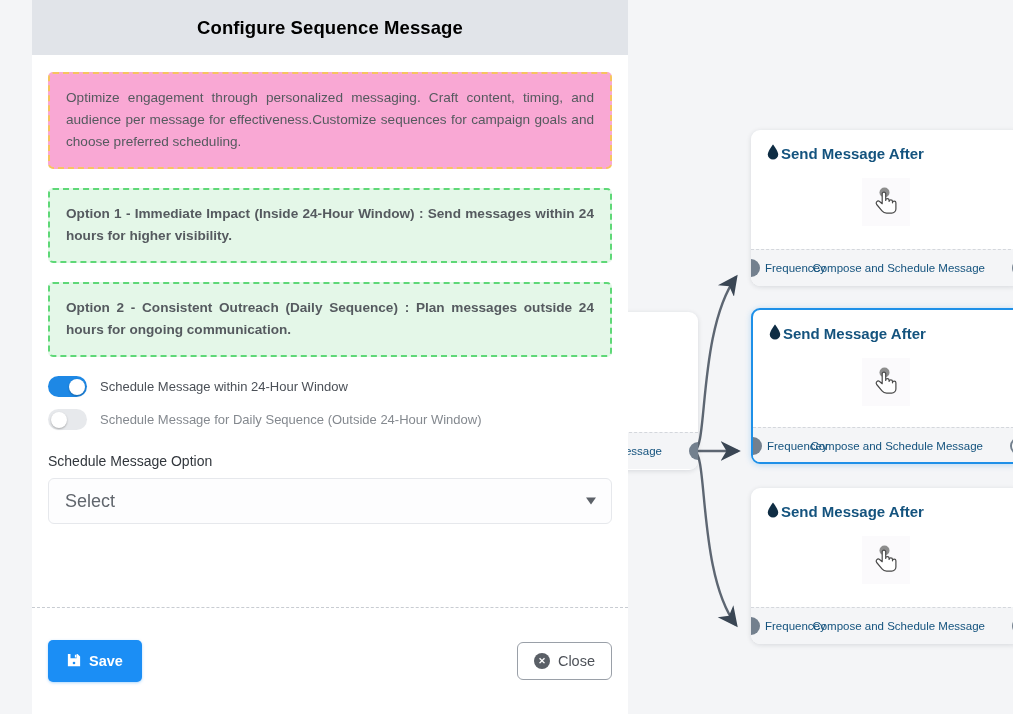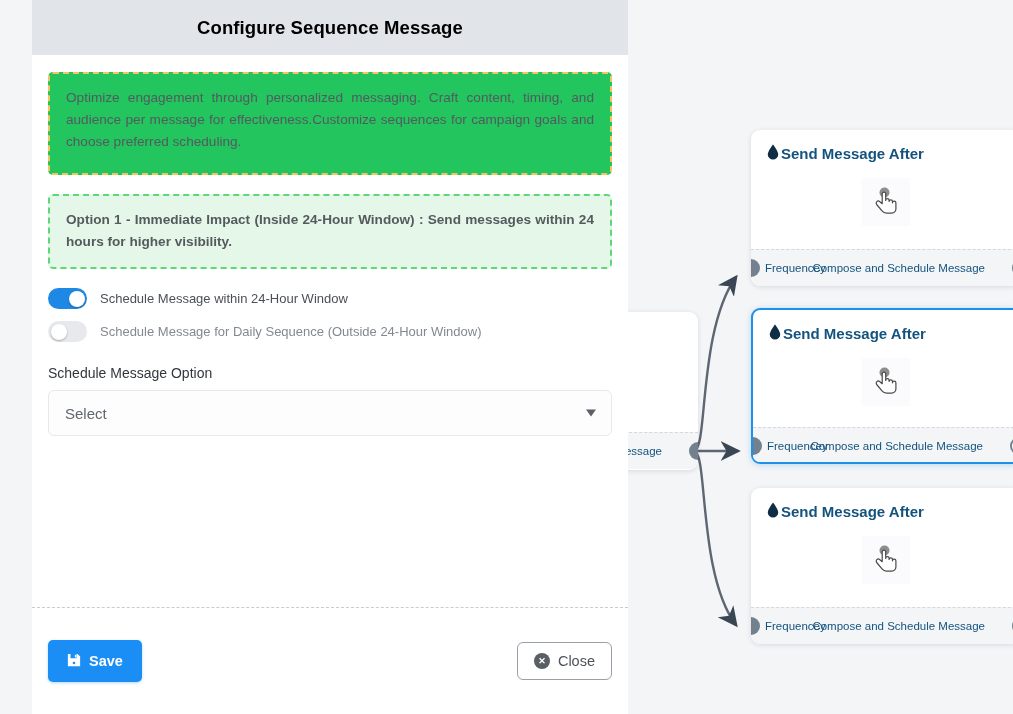--- a/index.html
+++ b/index.html
@@ -28,23 +28,23 @@
     font-size: 18.5px; font-weight: bold; color: #000000;
     letter-spacing: 0.1px;
   }
   .panel-body {
     flex: 1; padding: 17px 16px 0 16px;
     overflow: hidden;
   }
 
   .note-box {
     border: 2px dashed #f6c45f;
-    background: #22c55e;
+    background: #f9a8d4;
     border-radius: 5px;
-    padding: 13px 16px 20px 16px;
+    padding: 13px 16px 14px 16px;
     margin-bottom: 19px;
   }
   .note-text {
     font-size: 13.6px; color: #555a5f; line-height: 1.62;
     text-align: justify; margin: 0;
   }
   .opt-box {
     border: 2px dashed #5ed877;
     background: #e4f7e8;
     border-radius: 5px;
@@ -80,21 +80,21 @@
   .field-label {
     font-size: 14px; color: #32373d; font-weight: normal;
     margin: 23px 0 9px 0;
   }
   .select-box {
     position: relative;
     height: 46px; border: 1px solid #e6e8ec; border-radius: 6px;
     background: #fdfdfe;
     display: flex; align-items: center; padding: 0 16px;
   }
-  .select-value { font-size: 15px; color: #61666d; }
+  .select-value { font-size: 18px; color: #61666d; }
   .select-arrow {
     position: absolute; right: 15px; top: 50%;
     transform: translateY(-50%);
     width: 0; height: 0;
     border-left: 5.5px solid transparent;
     border-right: 5.5px solid transparent;
     border-top: 7px solid #5c6168;
   }
 
   .panel-footer {
@@ -213,20 +213,23 @@
     <div class="panel-body">
 
       <div class="note-box">
         <p class="note-text">Optimize engagement through personalized messaging. Craft content, timing, and audience per message for effectiveness.Customize sequences for campaign goals and choose preferred scheduling.</p>
       </div>
 
       <div class="opt-box">
         <p class="opt-text">Option 1 - Immediate Impact (Inside 24-Hour Window) : Send messages within 24 hours for higher visibility.</p>
       </div>
 
+      <div class="opt-box">
+        <p class="opt-text">Option 2 - Consistent Outreach (Daily Sequence) : Plan messages outside 24 hours for ongoing communication.</p>
+      </div>
 
       <div class="toggle-row">
         <div class="switch on">
           <div class="knob"></div>
         </div>
         <span class="toggle-label">Schedule Message within 24-Hour Window</span>
       </div>
 
       <div class="toggle-row">
         <div class="switch off">

